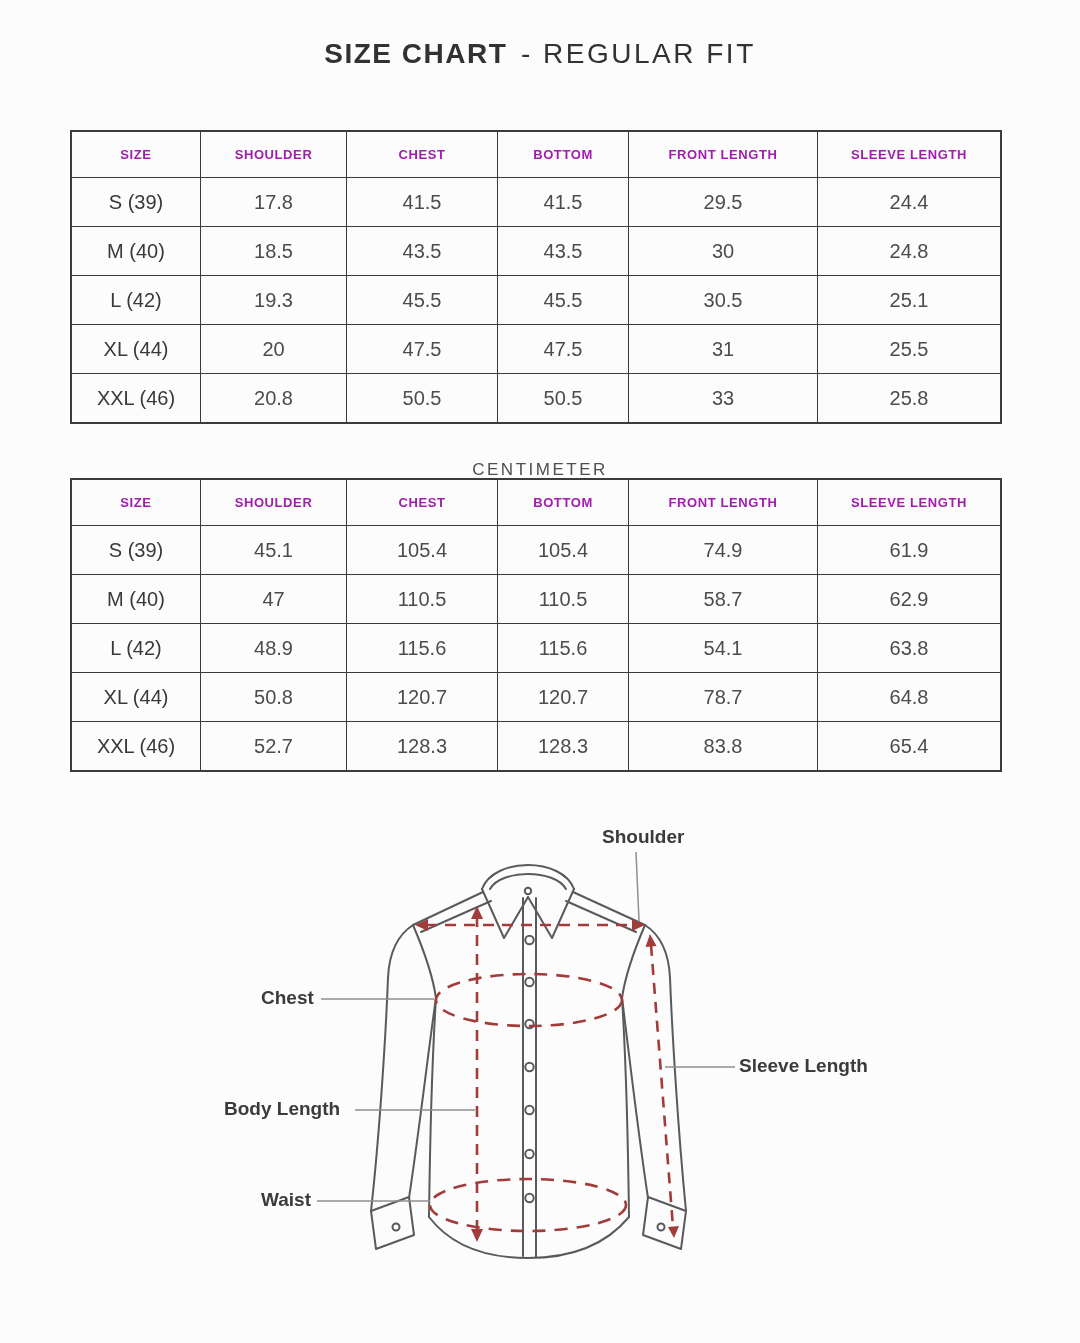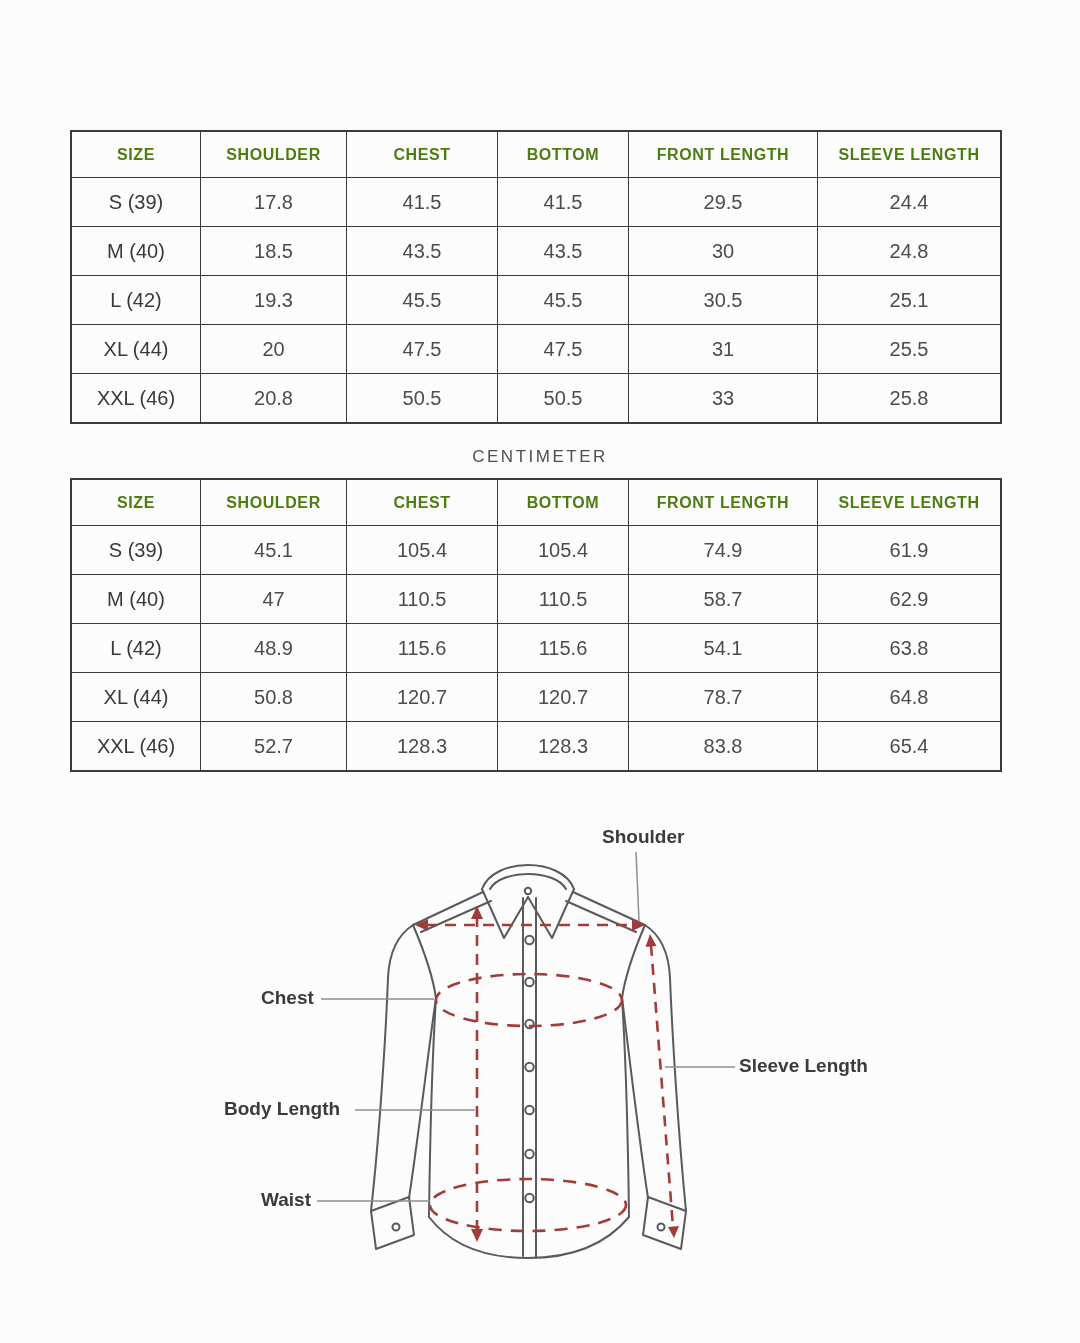--- a/index.html
+++ b/index.html
@@ -12,34 +12,34 @@
     position:absolute;left:0;top:38px;width:1080px;margin:0;
     text-align:center;font-size:28px;color:#323232;
   }
   .title .t-strong{font-weight:700;letter-spacing:1.5px;}
   .title .t-light{font-weight:500;letter-spacing:2.5px;margin-left:6px;}
   .unit-label{
     position:absolute;left:0;width:1080px;text-align:center;
     font-size:17px;letter-spacing:2.5px;color:#4f4f4f;font-weight:400;
   }
   .unit-inches{top:96px;}
-  .unit-cm{top:447px;}
+  .unit-cm{top:460px;}
   table.size-table{
     position:absolute;left:70px;width:923px;
     border-collapse:collapse;table-layout:fixed;
     border:2px solid #3a3b3c;background:#fcfcfc;
   }
   .t-inches{top:130px;}
   .t-cm{top:478px;}
   .size-table th,.size-table td{
     border:1.5px solid #3a3b3c;text-align:center;vertical-align:middle;
     padding:0;
   }
   .size-table th{
-    height:45px;font-size:16px;font-weight:700;letter-spacing:.6px;color:#4d7c0f;
+    height:45px;font-size:13px;font-weight:700;letter-spacing:.6px;color:#a21caf;
   }
   .size-table td{height:48px;font-size:20px;font-weight:400;color:#4c4c4c;}
   .size-table td.size-col{color:#393939;}
   .size-table th:nth-child(1){width:128px;}
   .size-table th:nth-child(2){width:145px;}
   .size-table th:nth-child(3){width:150px;}
   .size-table th:nth-child(4){width:130px;}
   .size-table th:nth-child(5){width:188px;}
   .size-table th:nth-child(6){width:182px;}
   .diagram-svg{position:absolute;left:0;top:815px;}
@@ -51,20 +51,24 @@
   .lbl-chest{left:261px;top:987px;}
   .lbl-sleeve{left:739px;top:1055px;}
   .lbl-body{left:224px;top:1098px;}
   .lbl-waist{left:261px;top:1189px;}
 </style>
 </head>
 <body>
 
 <div class="canvas">
 
+  <h1 class="title">
+    <span class="t-strong">SIZE CHART</span>
+    <span class="t-light">- REGULAR FIT</span>
+  </h1>
 
   <table class="size-table t-inches">
       <thead>
         <tr>
           <th>SIZE</th>
           <th>SHOULDER</th>
           <th>CHEST</th>
           <th>BOTTOM</th>
           <th>FRONT LENGTH</th>
           <th>SLEEVE LENGTH</th>

